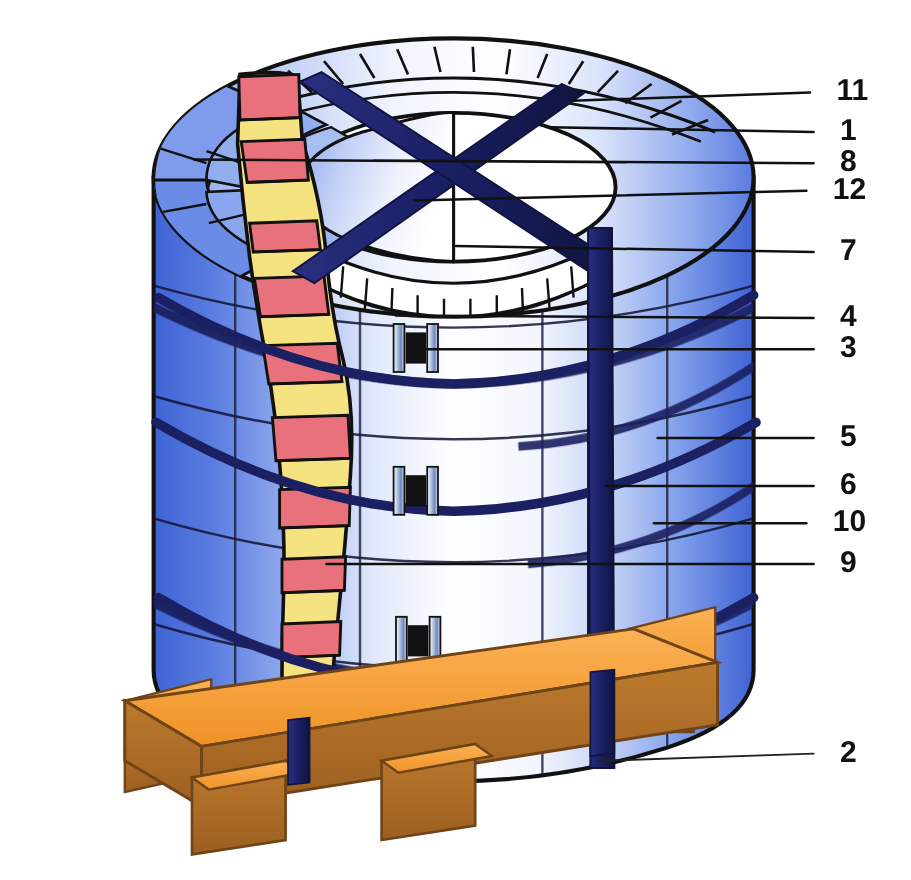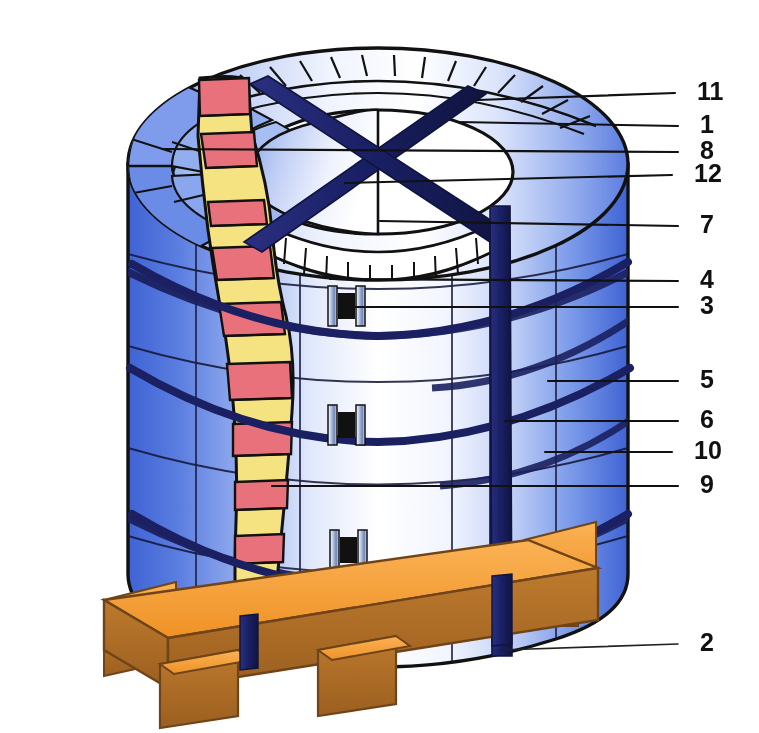--- a/index.html
+++ b/index.html
@@ -4,21 +4,21 @@
 <title>Steel Coil Packaging Diagram</title>
 <style>
   html,body{margin:0;padding:0;}
   body{
     width:759px;height:733px;
     background:#ffffff;
     font-family:"Liberation Sans", sans-serif;
     overflow:hidden;
     position:relative;
   }
-  #stage{position:absolute;left:0;top:16px;width:759px;height:642px;}
+  #stage{position:absolute;left:0;top:0;width:759px;height:642px;}
   #stage svg{display:block;}
   .callout-label{
     font-family:"Liberation Sans", sans-serif;
     font-weight:bold;
     font-size:25px;
     fill:#111111;
     dominant-baseline:middle;
   }
   .leader{stroke:#111111;stroke-width:2.1;fill:none;stroke-linecap:round;}
   .leader-thin{stroke:#222222;stroke-width:1.6;fill:none;stroke-linecap:round;}

